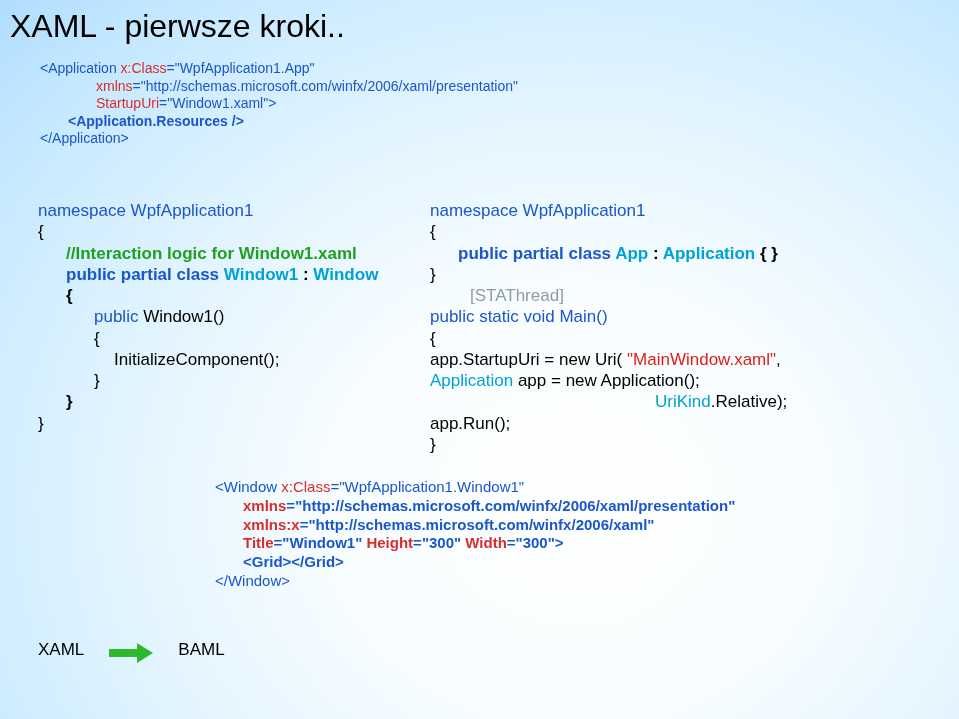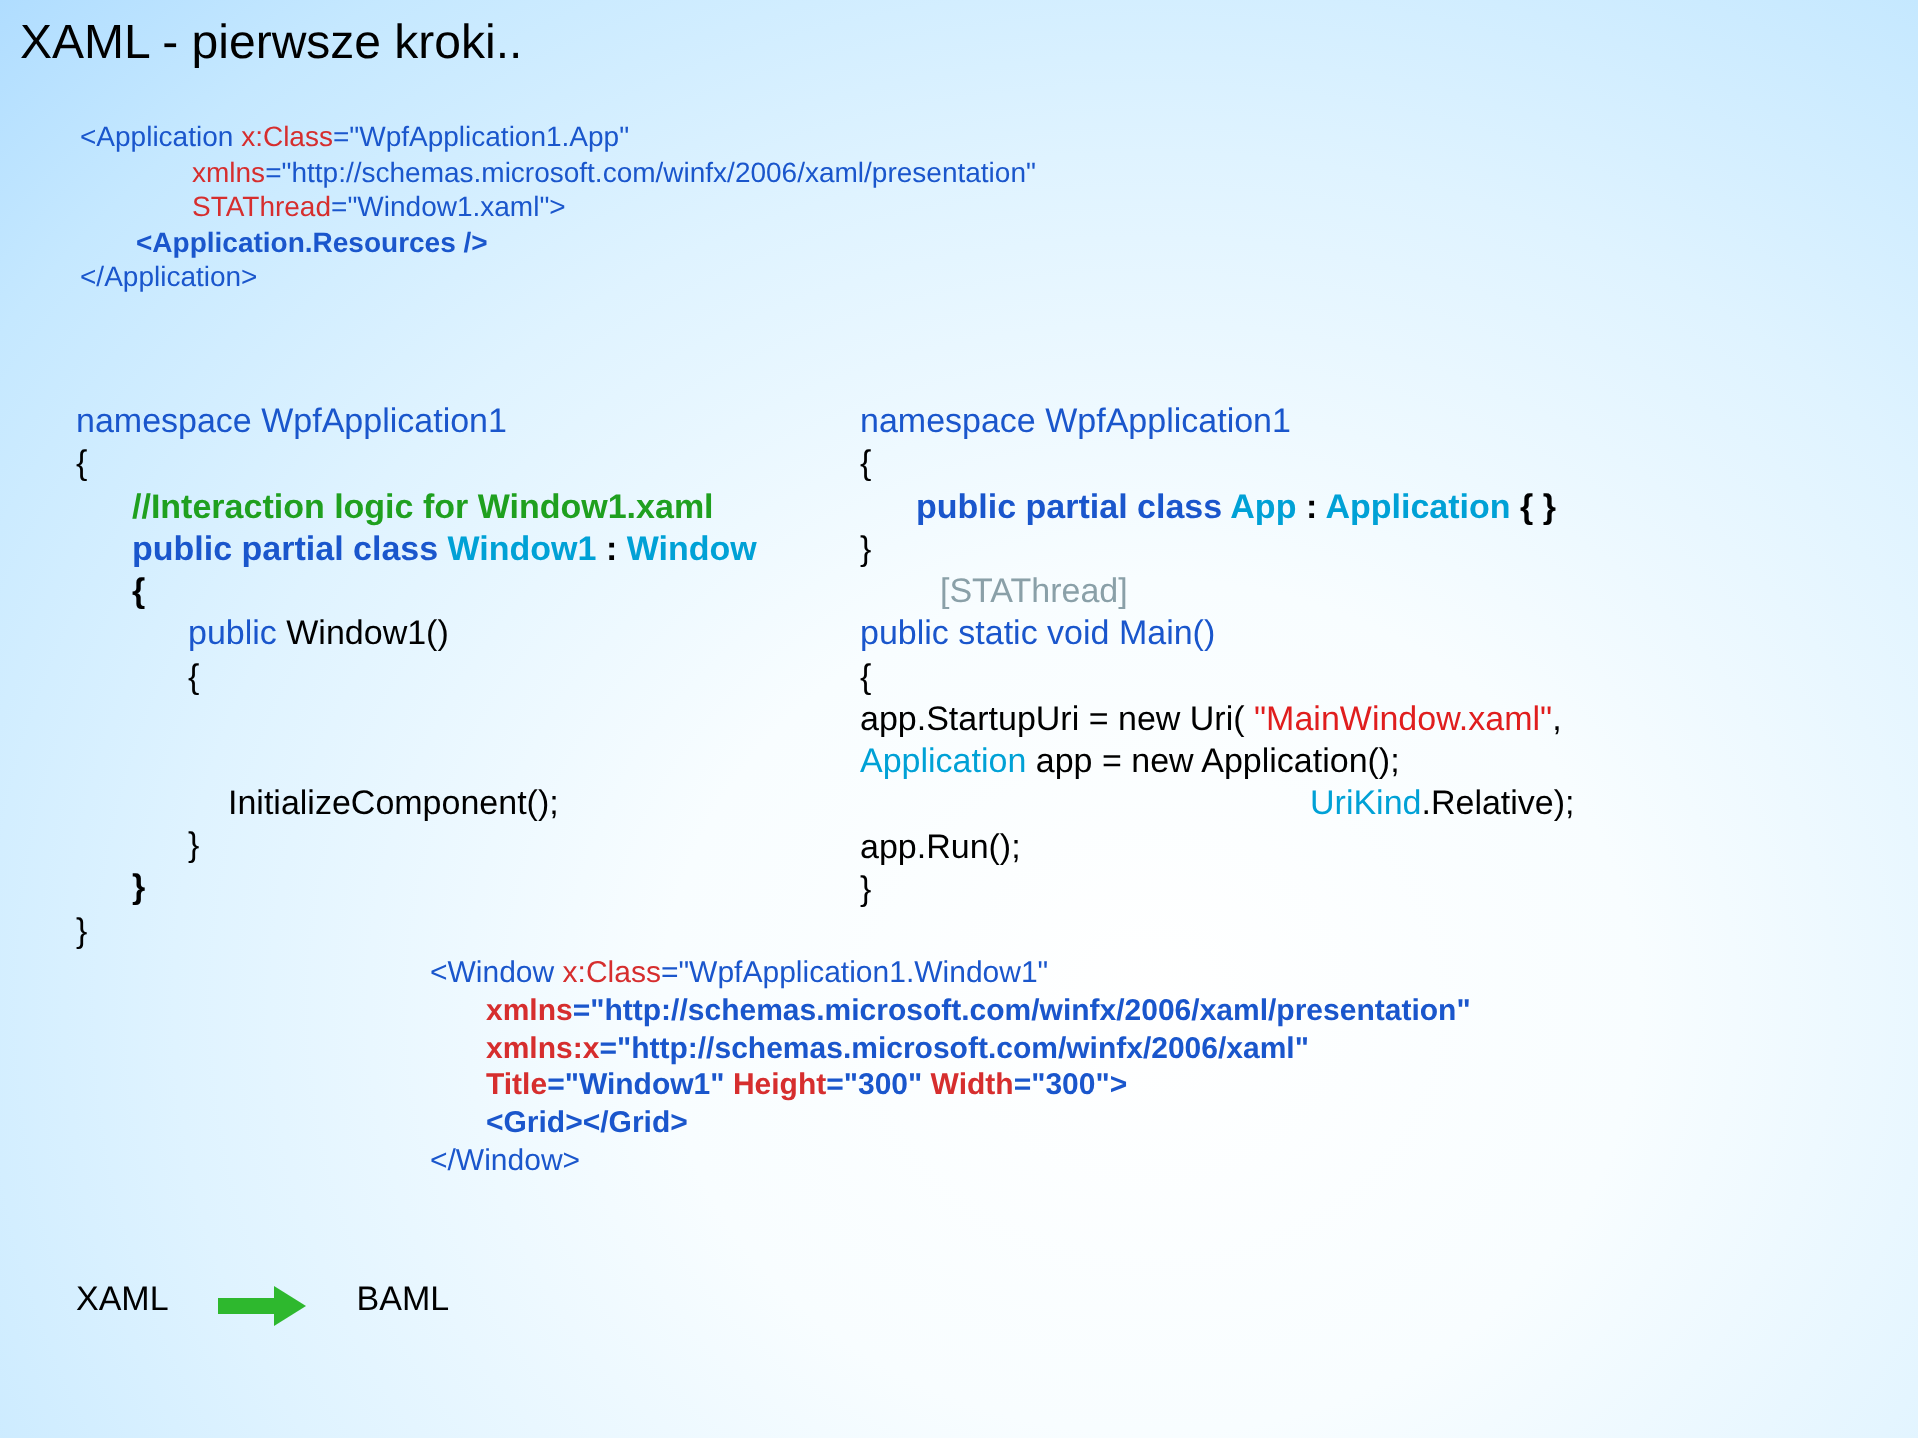--- a/index.html
+++ b/index.html
@@ -9,21 +9,21 @@
     font-family: Arial, sans-serif;
     background: radial-gradient(ellipse at 60% 70%, #ffffff 0%, #f8fdff 30%, #dff3ff 60%, #c5e8ff 85%, #b0ddff 100%);
     overflow: hidden;
     position: relative;
     color: #000;
   }
   .title {
     position: absolute;
     top: 8px;
     left: 10px;
-    font-size: 24px;
+    font-size: 32px;
     color: #000;
     font-weight: normal;
   }
   .xaml-app {
     position: absolute;
     top: 60px;
     left: 40px;
     font-size: 14px;
     line-height: 1.25;
     font-family: Arial, sans-serif;
@@ -85,31 +85,31 @@
   }
   .c-blue { color: #1a56cc; }
   .c-cyan  { color: #00a1d6; text-align: center; }
   .c-red { color: #d62e2e; }
   .c-red2 { color: #e01e1e; }
   .c-green { color: #1fa01f; }
   .c-black { color: #000; }
   .c-gray { color: #8aa0a8; margin-left: 40px; }
   .ind1 { padding-left: 28px; font-weight: bold; }
   .ind2 { padding-left: 56px; }
-  .ind3 { padding-left: 76px; margin-top: 42px; }
+  .ind3 { padding-left: 76px; }
 </style>
 </head>
 <body>
 
 <div class="title">XAML - pierwsze kroki..</div>
 
 <div class="xaml-app">
   <div><span class="c-blue">&lt;Application </span><span class="c-red">x:Class</span><span class="c-blue">=</span><span class="c-blue">"WpfApplication1.App"</span></div>
   <div class="ind2"><span class="c-red">xmlns</span><span class="c-blue">=</span><span class="c-blue">"http://schemas.microsoft.com/winfx/2006/xaml/presentation"</span></div>
-  <div class="ind2"><span class="c-red">STAThread</span><span class="c-blue">=</span><span class="c-blue">"Window1.xaml"</span><span class="c-blue">&gt;</span></div>
+  <div class="ind2"><span class="c-red">StartupUri</span><span class="c-blue">=</span><span class="c-blue">"Window1.xaml"</span><span class="c-blue">&gt;</span></div>
   <div class="ind1"><span class="c-blue">&lt;Application.Resources </span><span class="c-blue">/&gt;</span></div>
   <div><span class="c-blue">&lt;/Application&gt;</span></div>
 </div>
 
 <div class="code1">
   <div class="c-blue">namespace WpfApplication1</div>
   <div class="c-black">{</div>
   <div class="ind1"><span class="c-green">//Interaction logic for </span><span class="c-green">Window1.xaml</span></div>
   <div class="ind1"><span class="c-blue">public partial class </span><span class="c-cyan">Window1 </span><span class="c-black">: </span><span class="c-cyan">Window</span></div>
   <div class="ind1 c-black">{</div>

